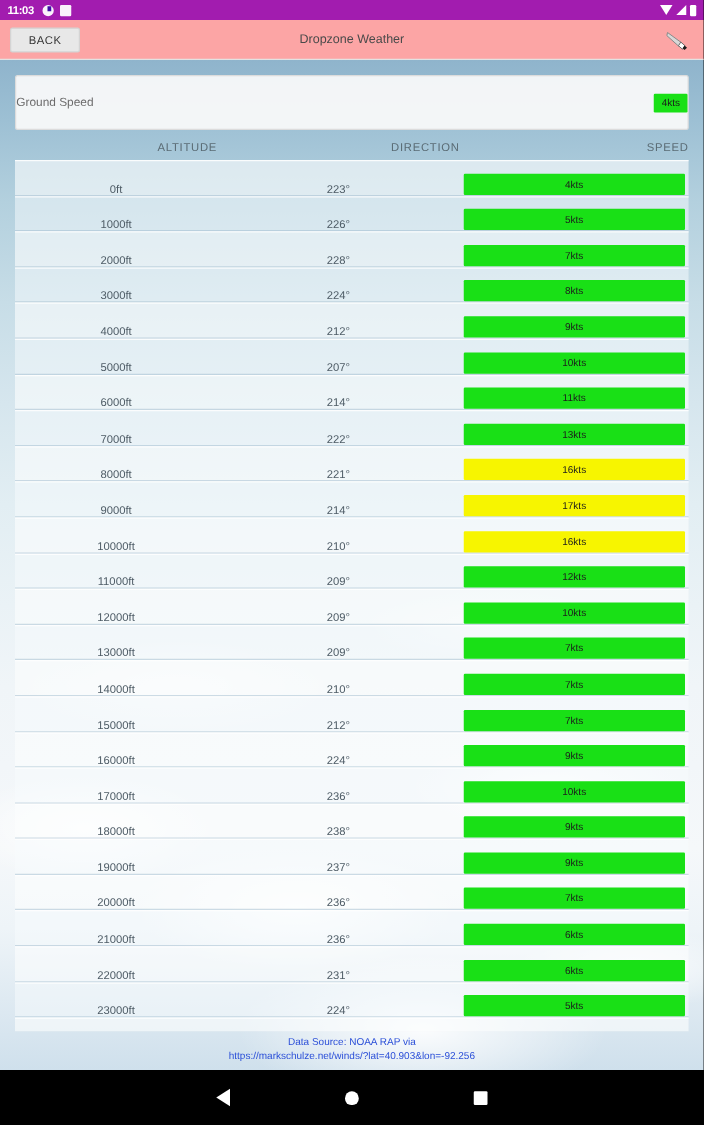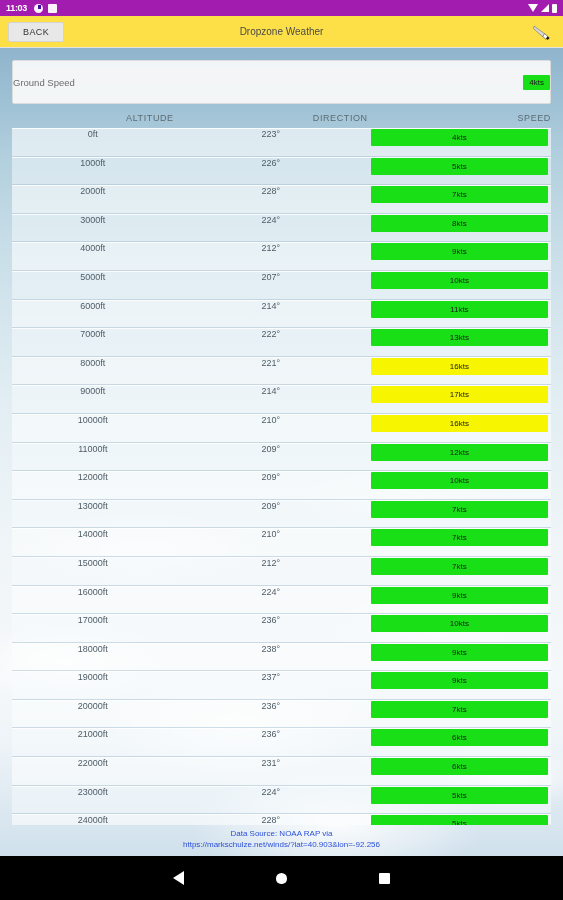--- a/index.html
+++ b/index.html
@@ -65,21 +65,21 @@
     border-bottom: 8px solid #fff;
   }
   .ic-battery {
     width: 5px; height: 9px;
     background: #fff; border-radius: 1px;
   }
 
   
   .appbar {
     height: 32px; flex: 0 0 32px;
-    background: #fde047;
+    background: #fca5a5;
     border-bottom: 1px solid #e2e2e2;
     display: flex; align-items: center;
     position: relative;
     padding: 0 8px;
   }
   .back-btn {
     background: #e8e8e8;
     border: 1px solid #d4d4d4;
     border-radius: 2px;
     font-size: 9px;
@@ -188,21 +188,21 @@
   .col-alt { width: 30%; }
   .col-dir { width: 36%; }
   .col-spd { width: 34%; }
 
   .tbody {
     flex: 1 1 auto;
     overflow: hidden;
     display: flex; flex-direction: column;
   }
   .trow {
-    display: flex; align-items: flex-start;
+    display: flex; align-items: flex-end;
     height: 28.6px;
     flex: 0 0 28.6px;
     background: rgba(252,253,254,.62);
     border-bottom: 1px solid rgba(150,180,200,.45);
     border-top: 1px solid rgba(255,255,255,.85);
   }
   .trow:nth-child(even) { background: rgba(247,251,253,.50); }
   .cell {
     font-size: 9px;
     color: #4e5c66;

